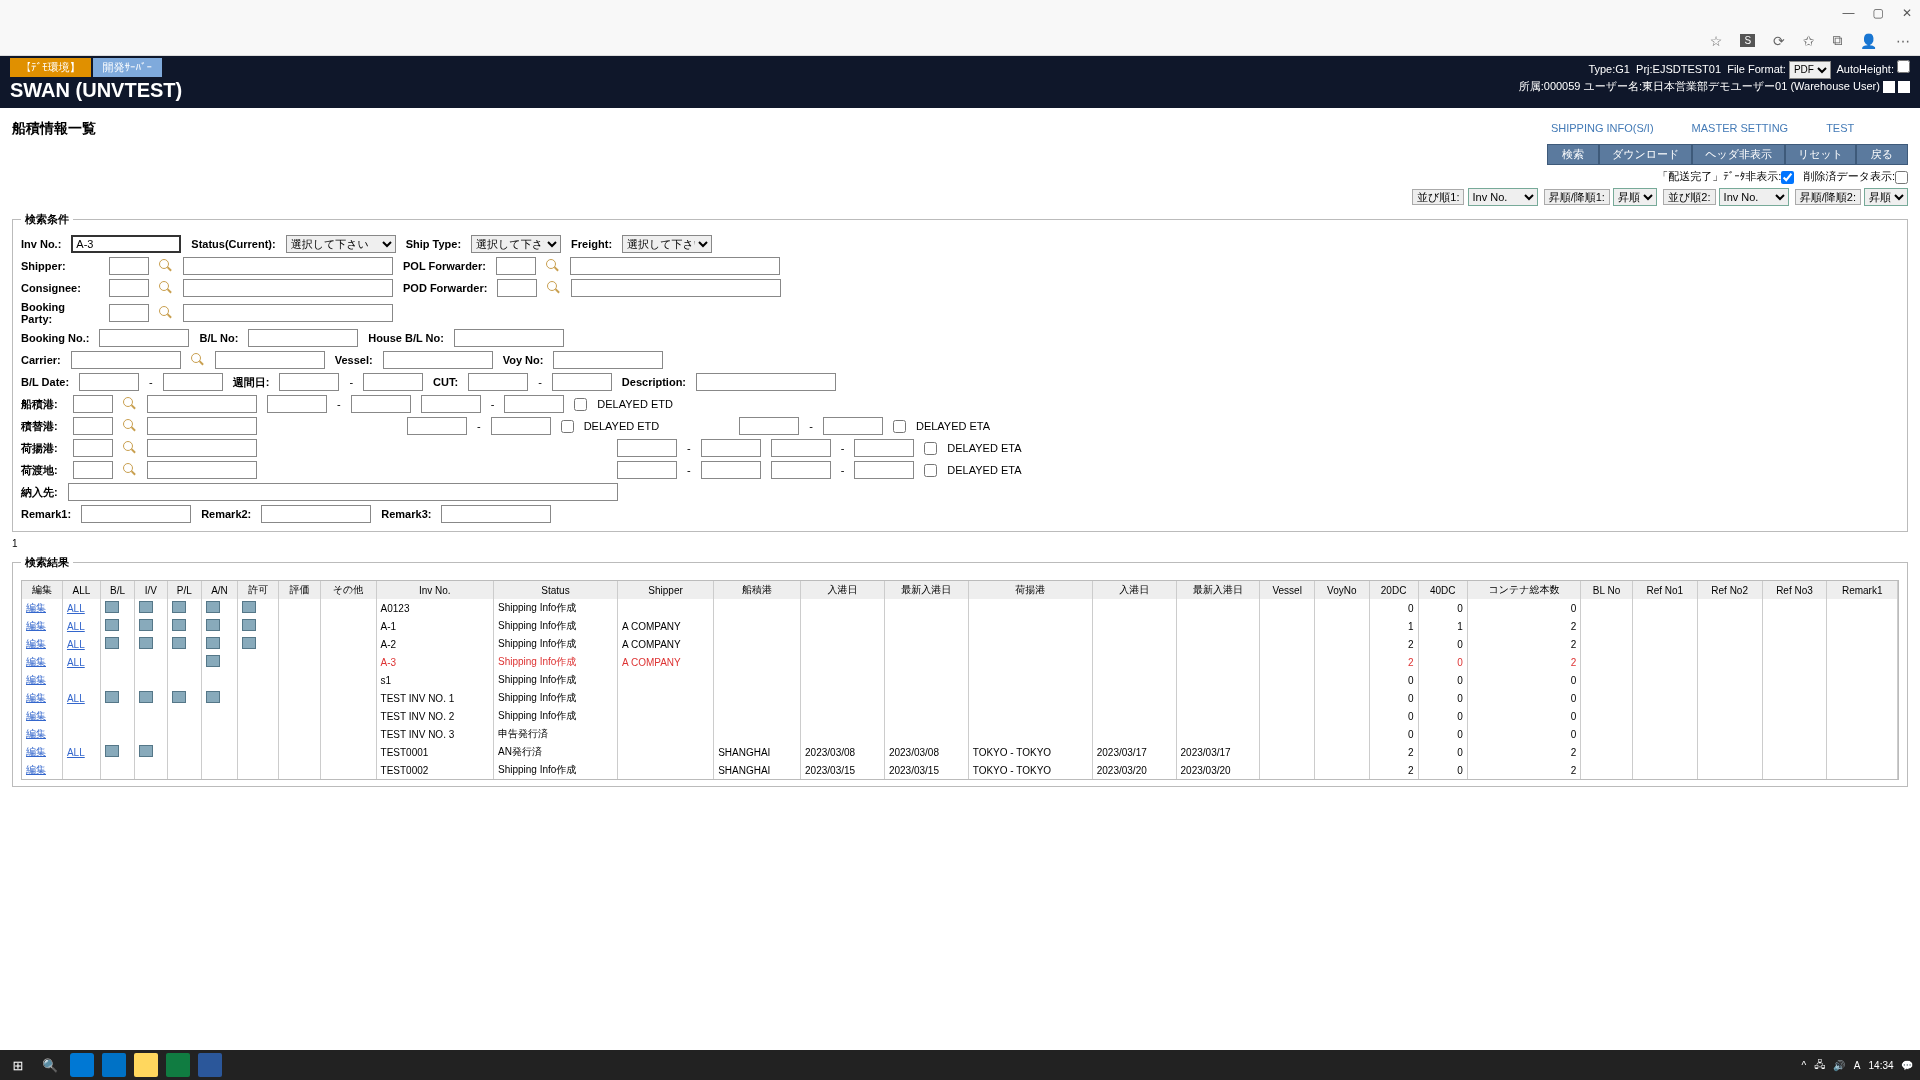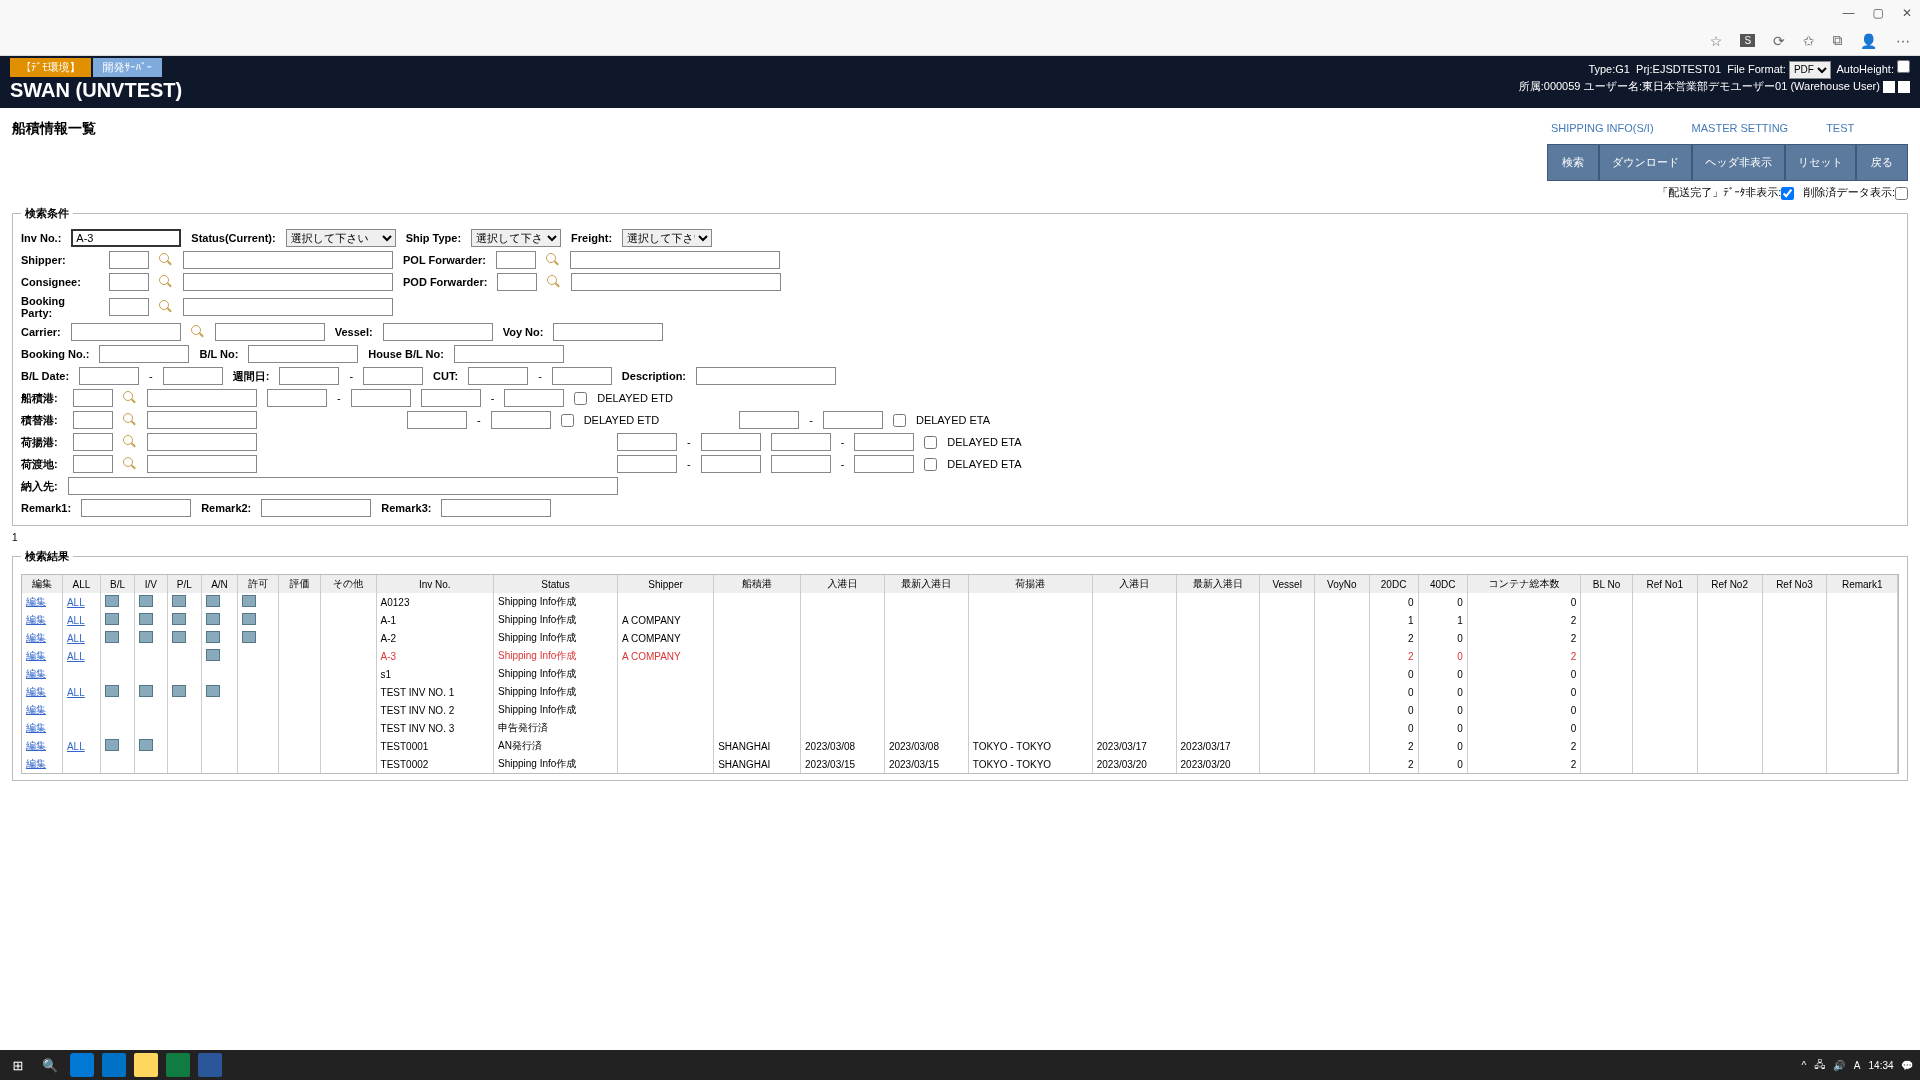--- a/index.html
+++ b/index.html
@@ -18,21 +18,21 @@
 .header-info select { font-size: 10px; }
 .header-info .icon { display: inline-block; width: 12px; height: 12px; background: #fff; vertical-align: middle; }
 .content { padding: 8px 12px; }
 .page-head { display: flex; justify-content: space-between; align-items: flex-start; }
 .page-title { font-size: 14px; font-weight: bold; padding: 4px 0; }
 .nav-tabs { display: flex; gap: 30px; font-size: 11px; }
 .nav-tabs a { color: #437ab6; text-decoration: none; padding: 6px 4px; cursor: pointer; }
 .nav-tab.active { color: #437ab6; font-weight: normal; }
 .action-row { text-align: right; margin-top: 4px; }
 .action-buttons { display: inline-flex; }
-.btn { background: #5b7a9e; color: #fff; border: 1px solid #3e5a7a; padding: 10px 12px; font-size: 11px; cursor: pointer; min-width: 52px; text-align: center; }
+.btn { background: #5b7a9e; color: #fff; border: 1px solid #3e5a7a; padding: 2px 12px; font-size: 11px; cursor: pointer; min-width: 52px; text-align: center; }
 .display-opts { text-align: right; margin-top: 4px; font-size: 11px; }
 .display-opts input[type=checkbox] { vertical-align: middle; }
 .sort-row { text-align: right; margin-top: 4px; font-size: 11px; }
 .sort-row select { font-size: 11px; border: 1px solid #7a9; }
 .sort-row b { background: #eee; border: 1px solid #aaa; padding: 1px 4px; font-weight: normal; }
 fieldset { border: 1px solid #bbb; margin: 6px 0; padding: 6px 8px; }
 legend { font-size: 11px; font-weight: bold; padding: 0 4px; }
 .form-line { display: flex; flex-wrap: wrap; gap: 6px 10px; align-items: center; padding: 2px 0; }
 .form-line label { font-weight: bold; font-size: 11px; }
 .mag { display: inline-block; width: 14px; height: 14px; vertical-align: middle; cursor: pointer; position: relative; }
@@ -117,20 +117,26 @@
           <div class="btn">戻る</div>
         </div>
       </div>
       <div class="display-opts">
         <span>「配送完了」ﾃﾞｰﾀ非表示:</span><input type="checkbox" checked="" style="">&nbsp;&nbsp;
         <span>削除済データ表示:</span><input type="checkbox" style="">
       </div>
     </div>
   </div>
 
+  <div class="sort-row">
+    <b>並び順1:</b> <select style="width:70px"><option>Inv No.</option></select>&nbsp;
+    <b>昇順/降順1:</b> <select><option>昇順</option></select>&nbsp;
+    <b>並び順2:</b> <select style="width:70px"><option>Inv No.</option></select>&nbsp;
+    <b>昇順/降順2:</b> <select><option>昇順</option></select>
+  </div>
 
   <fieldset>
     <legend>検索条件</legend>
 
     <div class="form-line">
       <label>Inv No.:</label>
       <input id="invno" type="text" class="w110" value="A-3" style="">
       <label>Status(Current):</label>
       <select class="w110"><option>選択して下さい</option></select>
       <label>Ship Type:</label>
@@ -160,35 +166,35 @@
       <input type="text" class="w210" style="">
     </div>
     <div class="form-line">
       <label style="width:78px">Booking Party:</label>
       <input type="text" class="w40" style="">
         <span class="mag"></span>
       <input type="text" class="w210" style="">
     </div>
 
     <div class="form-line">
-      <label>Carrier:</label>
-      <input type="text" class="w110" style="">
-        <span class="mag"></span>
-      <input type="text" class="w110" style="">
-      <label>Vessel:</label>
-      <input type="text" class="w110" style="">
-      <label>Voy No:</label>
-      <input type="text" class="w110" style="">
-    </div>
-    <div class="form-line">
       <label>Booking No.:</label>
       <input type="text" class="w90" style="">
       <label>B/L No:</label>
       <input type="text" class="w110" style="">
       <label>House B/L No:</label>
+      <input type="text" class="w110" style="">
+    </div>
+    <div class="form-line">
+      <label>Carrier:</label>
+      <input type="text" class="w110" style="">
+        <span class="mag"></span>
+      <input type="text" class="w110" style="">
+      <label>Vessel:</label>
+      <input type="text" class="w110" style="">
+      <label>Voy No:</label>
       <input type="text" class="w110" style="">
     </div>
     <div class="form-line">
       <label>B/L Date:</label>
       <input type="text" class="w60" style=""> - <input type="text" class="w60" style="">
       <label>週間日:</label>
       <input type="text" class="w60" style=""> - <input type="text" class="w60" style="">
       <label>CUT:</label>
       <input type="text" class="w60" style=""> - <input type="text" class="w60" style="">
       <label>Description:</label>

